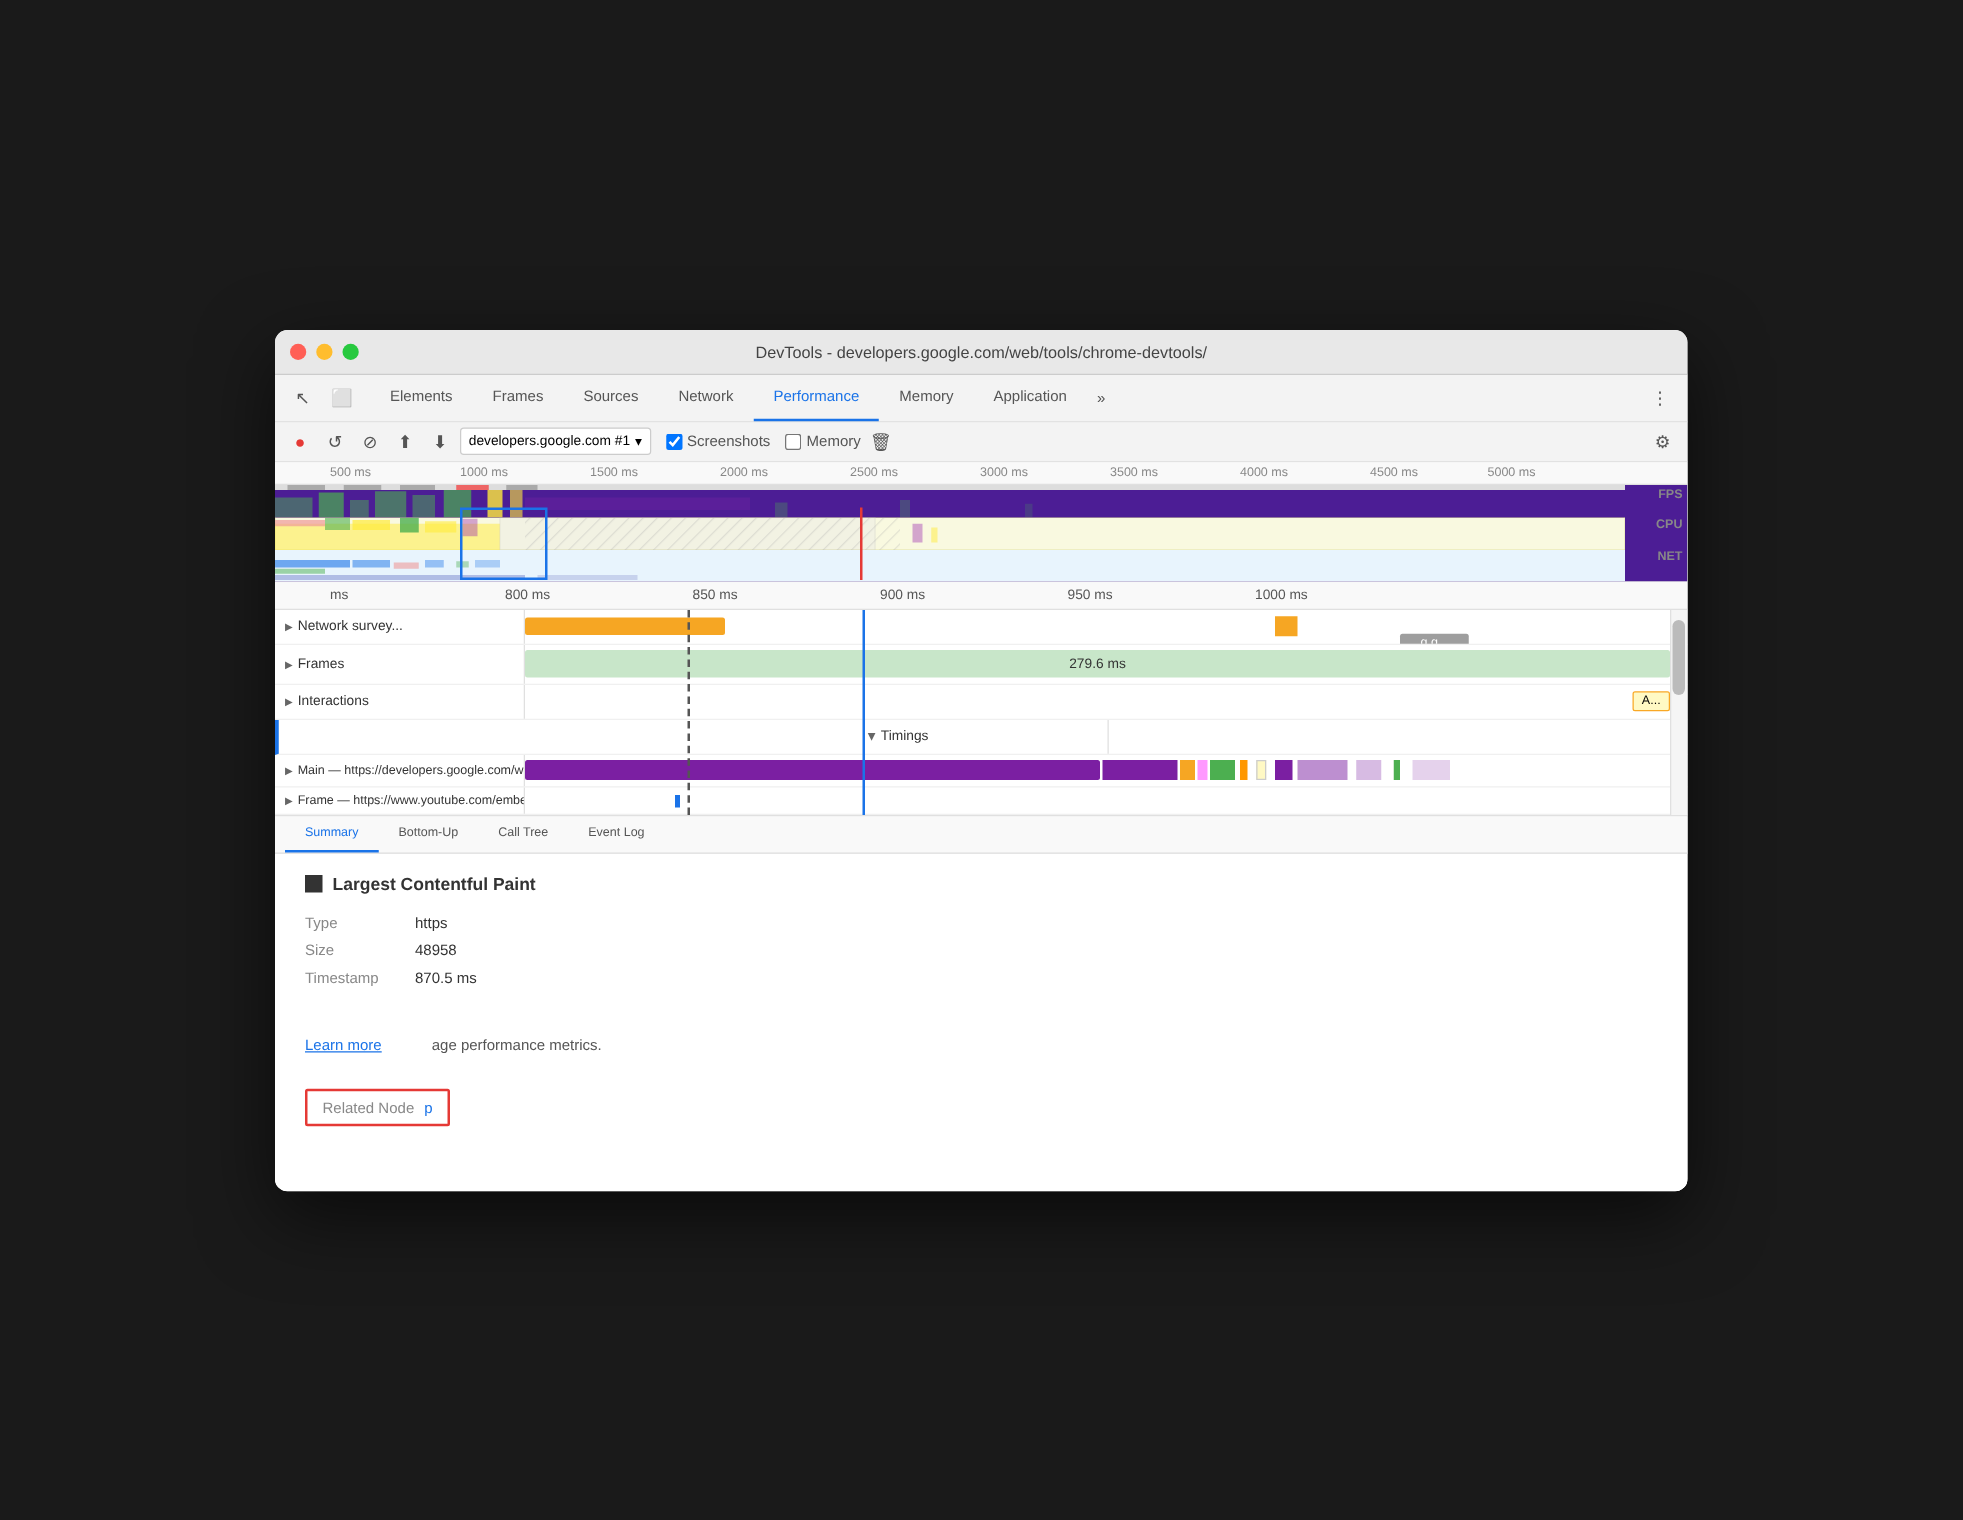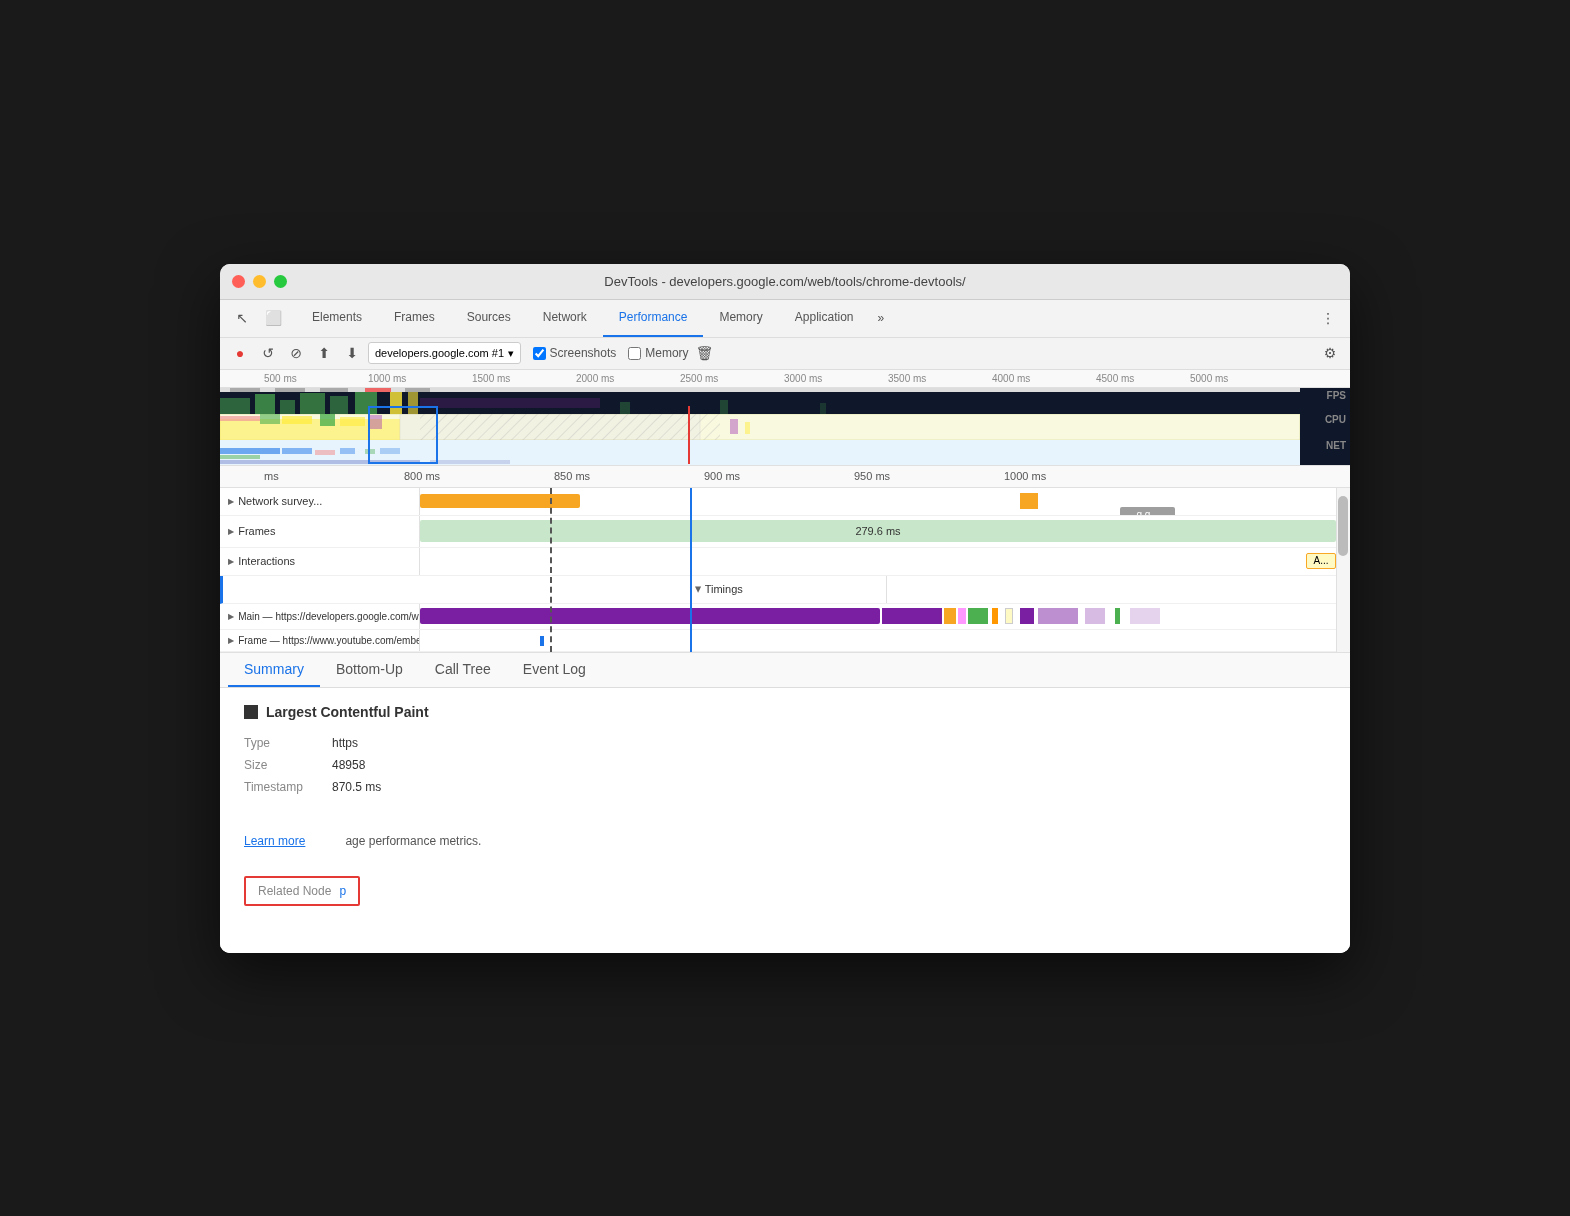--- a/index.html
+++ b/index.html
@@ -186,21 +186,21 @@
       color: #888;
     }
     .ruler-label {
       position: absolute;
       font-size: 10px;
       color: #888;
     }
     .timeline-lanes {
       height: 100px;
       position: relative;
-      background: #0f172a;
+      background: #4c1d95;
     }
     .fps-label, .cpu-label, .net-label {
       position: absolute;
       right: 4px;
       font-size: 10px;
       color: #888;
       font-weight: 600;
     }
     .fps-label { top: 2px; }
     .cpu-label { top: 26px; }
@@ -312,21 +312,21 @@
       min-height: 300px;
     }
     .bottom-tabs {
       display: flex;
       border-bottom: 1px solid #ddd;
       background: #f9f9f9;
       padding: 0 8px;
     }
     .bottom-tab {
       padding: 8px 16px;
-      font-size: 14px;
+      font-size: 10px;
       color: #555;
       cursor: pointer;
       border-bottom: 2px solid transparent;
     }
     .bottom-tab.active {
       color: #1a73e8;
       border-bottom: 2px solid #1a73e8;
     }
     
     .summary-content {

